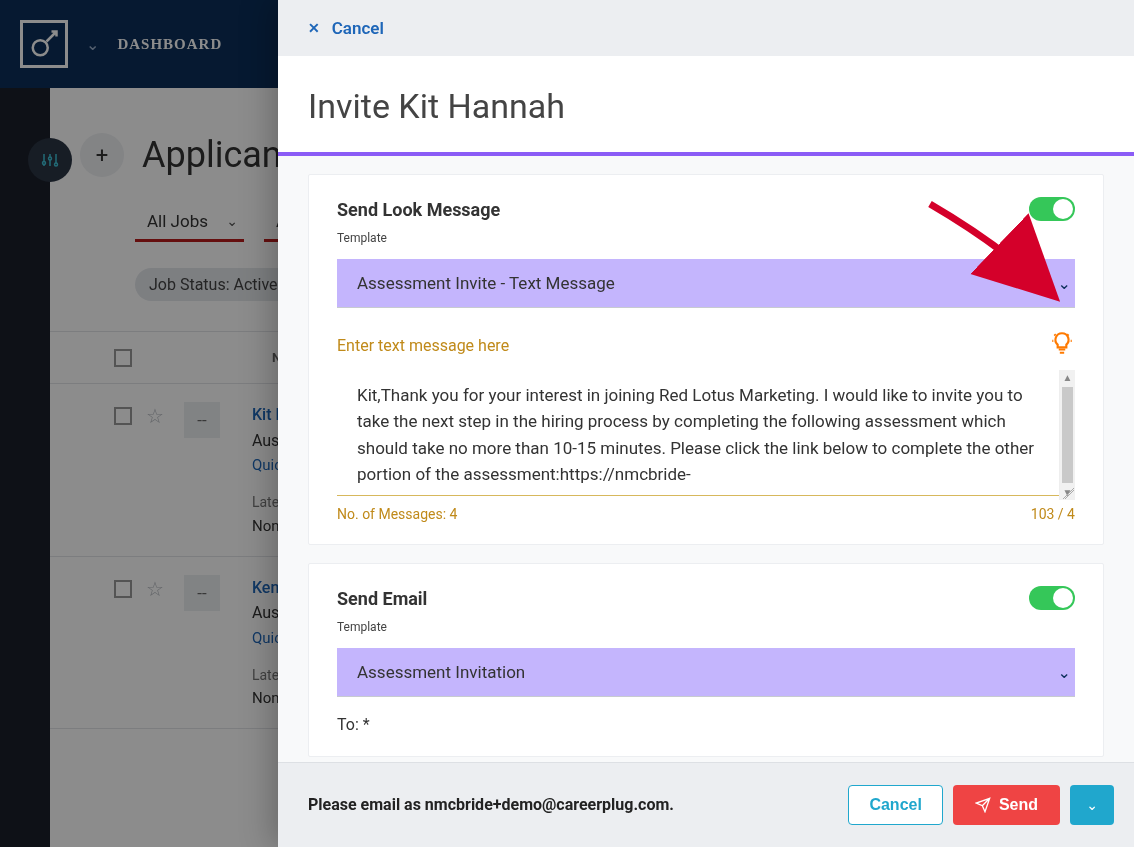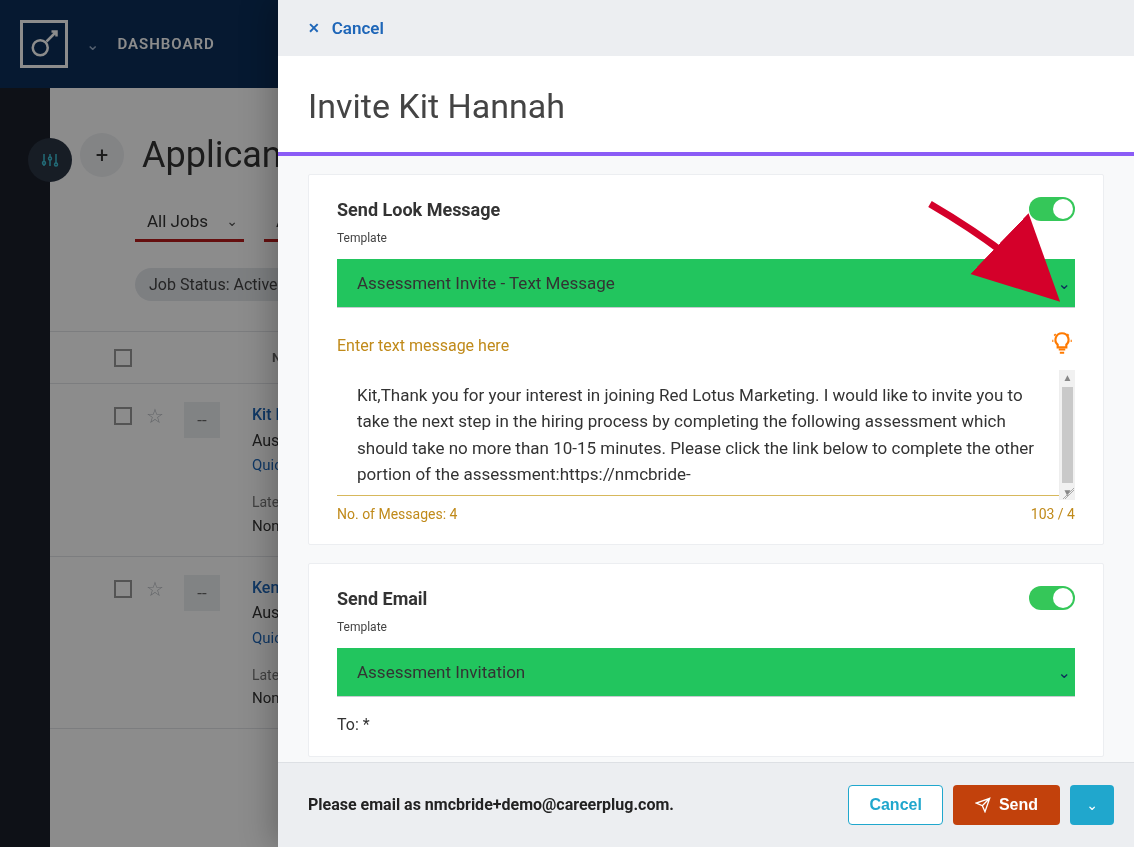--- a/index.html
+++ b/index.html
@@ -29,21 +29,21 @@
     gap: 18px;
     color: #fff;
   }
   .bg-logo {
     width: 48px; height: 48px;
     border: 3px solid #fff;
     display:flex; align-items:center; justify-content:center;
   }
   .bg-logo svg { width:30px; height:30px; }
   .bg-chev { color:#9bb0cc; font-size:16px; }
-  .bg-dash { font-weight:600; letter-spacing:1px; font-size:15px; }
+  .bg-dash { font-weight:600; letter-spacing:1px; font-size:15px;font-family:Liberation Serif, serif; }
 
   .bg-body {
     flex:1;
     display:flex;
   }
   .bg-railpad { width:50px; background:#1a1f2b; }
   .bg-main { flex:1; background:#fff; padding: 45px 0 0 0; position:relative; }
 
   .bg-head-row {
     display:flex; align-items:center; gap:18px; padding-left:30px;
@@ -153,21 +153,21 @@
     width:20px;height:20px;background:#fff;border-radius:50%;
   }
   .sub-label { margin-top:10px; font-size:12px; color:#444;}
 
   .select-row {
     margin-top:14px;
     border-bottom:1px solid #c7cad0;
     padding:14px 4px 14px 20px;
     display:flex; justify-content:space-between; align-items:center;
     font-size:17px; color:#333;
-    background:#22c55e;
+    background:#c4b5fd;
   }
   .select-row .cv { color:#0c2f5a; font-size:16px;}
 
   .msg-label-row {
     margin-top:22px; display:flex; justify-content:space-between; align-items:center;
   }
   .msg-label { color:#c08a1a; font-size:16px; }
   .bulb { color:#ff7a00; }
 
   .msg-box {
@@ -211,21 +211,21 @@
   .foot-left { font-size:16px; color:#222; line-height:1.5;}
   .foot-left .b { font-weight:700;}
   .foot-left .sm { font-size:14px; color:#555;}
   .foot-left .lnk { color:#1e66b8; cursor:pointer;}
   .foot-right { display:flex; gap:10px;}
   .btn-outline {
     background:#fff; border:1px solid #20a7cd; color:#20a7cd;
     padding:10px 20px; border-radius:4px; font-size:16px; font-weight:600;
   }
   .btn-solid {
-    background:#c2410c; color:#fff; border:none;
+    background:#ef4444; color:#fff; border:none;
     padding:10px 22px; border-radius:4px; font-size:16px; font-weight:600;
     display:flex; align-items:center; gap:8px;
   }
   .btn-caret {
     background:#20a7cd; color:#fff; border:none;
     width:44px; border-radius:4px; font-size:14px;
   }
 
   
   .red-arrow {

